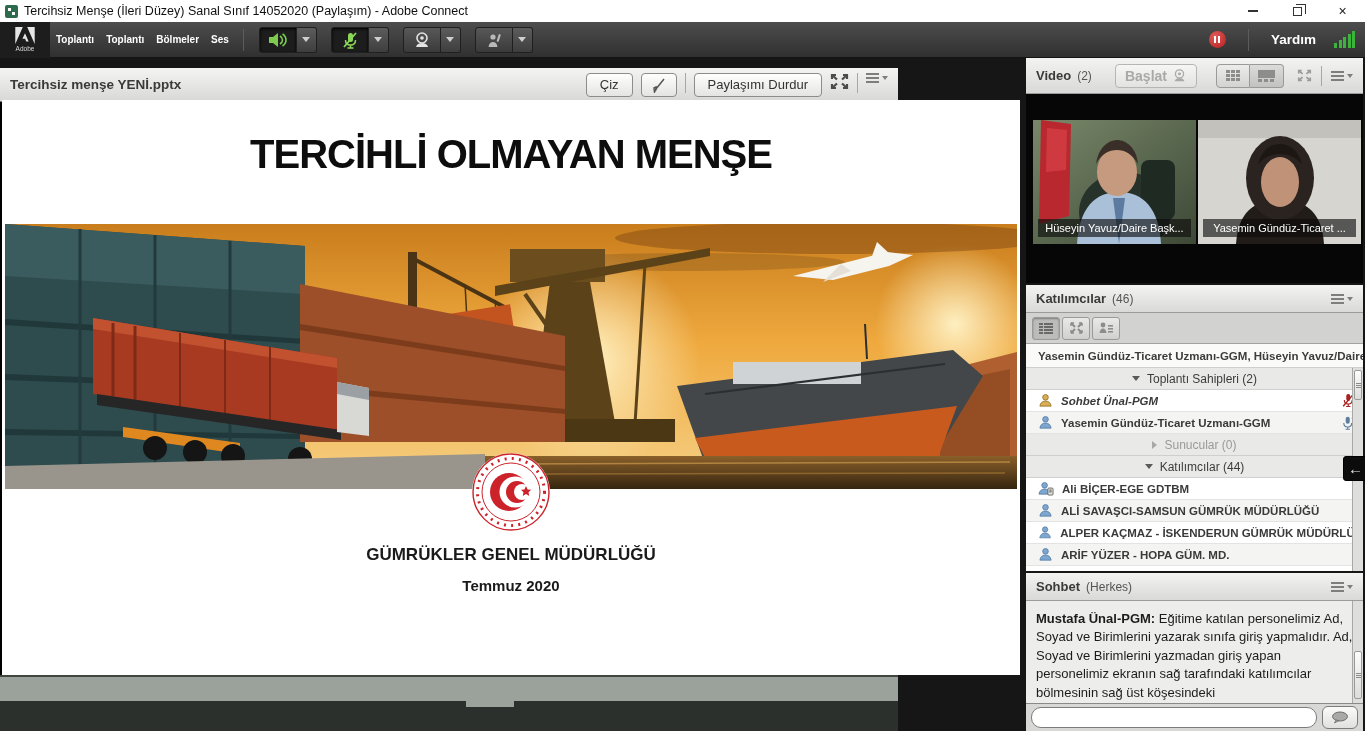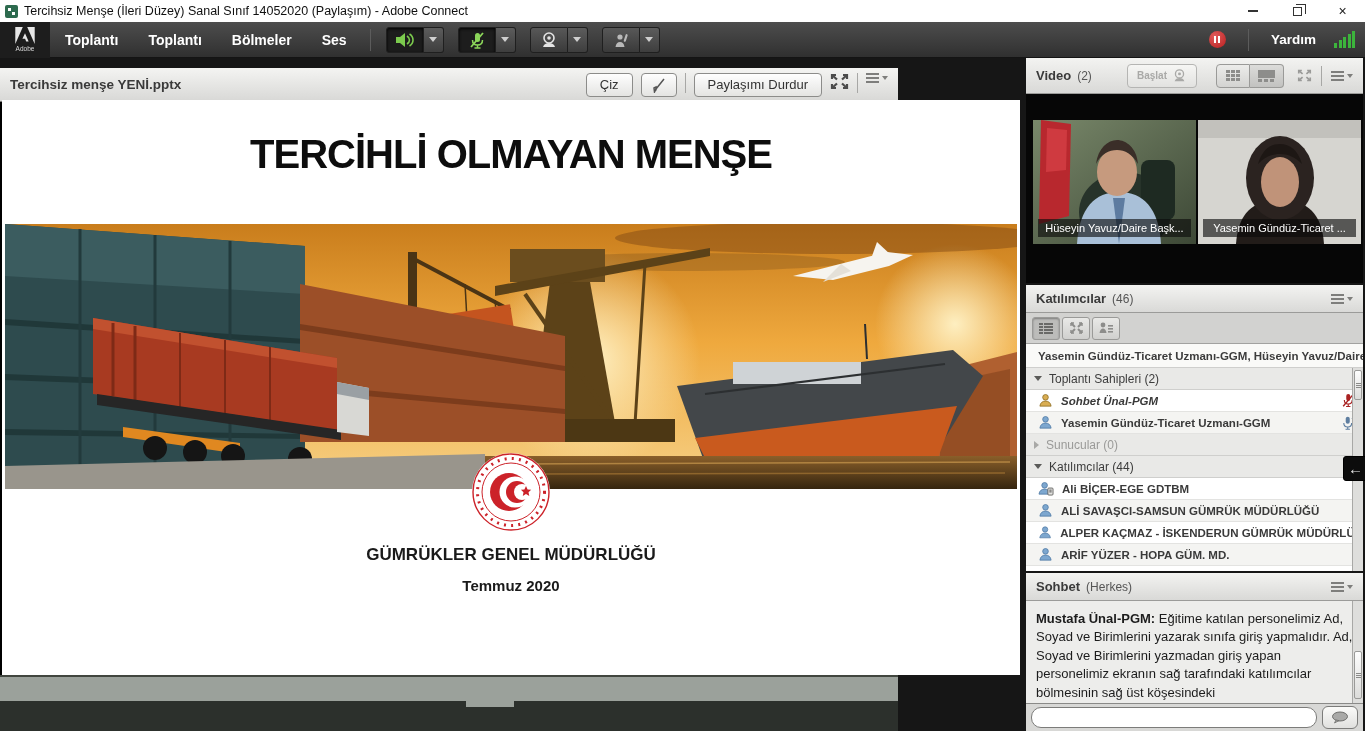--- a/index.html
+++ b/index.html
@@ -23,21 +23,21 @@
   .ico-close { font-size:14px; line-height:1; color:#222; }
 
   
   .menubar { position:absolute; top:22px; left:0; width:1365px; height:36px;
     background:linear-gradient(#4d4d4d,#303030); border-bottom:1px solid #141414;
     display:flex; align-items:center; color:#fff; }
   .brand { width:50px; height:36px; background:#1d1d1d; display:flex; flex-direction:column;
     align-items:center; justify-content:center; }
   .brand svg { width:22px; height:17px; }
   .brand-name { font-size:6.5px; color:#ddd; margin-top:1px; }
-  .menu-item { font-size:14px; font-weight:bold; padding:0 15px; height:36px; display:flex; align-items:center; }
+  .menu-item { font-size:10px; font-weight:bold; padding:0 6px; height:36px; display:flex; align-items:center; }
   .vsep { width:1px; height:22px; background:#5c5c5c; margin:0 8px; }
   .btn-group { display:flex; margin:0 7px; }
   .abtn { width:38px; height:26px; border:1px solid #1f1f1f; border-radius:3px 0 0 3px;
     display:flex; align-items:center; justify-content:center; background:linear-gradient(#585858,#3a3a3a); }
   .abtn.active { background:#1d1d1d; box-shadow:inset 0 1px 3px #000; }
   .acaret { width:20px; height:26px; border:1px solid #1f1f1f; border-left:none; border-radius:0 3px 3px 0;
     background:linear-gradient(#5c5c5c,#3e3e3e); display:flex; align-items:center; justify-content:center; }
   .caret { width:0; height:0; border-left:4px solid transparent; border-right:4px solid transparent;
     border-top:5px solid #cfcfcf; }
   .mb-right { margin-left:auto; display:flex; align-items:center; }
@@ -85,21 +85,21 @@
   .pod-h { height:28px; background:linear-gradient(#f3f3f1,#d9d9d7); border-bottom:1px solid #9b9b99;
     display:flex; align-items:center; padding:0 10px; font-size:13px; font-weight:bold; color:#3a3a3a; }
   .pod-count { font-weight:normal; color:#555; font-size:12px; margin-left:6px; }
   .pod-h .right { margin-left:auto; display:flex; align-items:center; }
 
   
   .video-pod { top:0; height:225px; }
   .video-pod .pod-h { height:36px; }
   .video-content { position:absolute; top:36px; left:0; right:0; bottom:0; background:#060606; }
   .vbtn { height:24px; padding:0 9px; border:1px solid #b5b5b3; border-radius:4px;
-    background:linear-gradient(#f6f6f4,#e2e2e0); color:#a9a9a7; font-size:10px; font-weight:bold;
+    background:linear-gradient(#f6f6f4,#e2e2e0); color:#a9a9a7; font-size:14px; font-weight:bold;
     display:flex; align-items:center; gap:5px; }
   .toggle-group { display:flex; margin-left:10px; }
   .tbtn { width:34px; height:24px; border:1px solid #9a9a98; background:linear-gradient(#ececea,#d3d3d1);
     display:flex; align-items:center; justify-content:center; }
   .tbtn.first { border-radius:4px 0 0 4px; }
   .tbtn.second { border-radius:0 4px 4px 0; border-left:none; background:linear-gradient(#dcdcda,#c2c2c0); }
   .grid-ico { width:15px; height:11px;
     background:linear-gradient(#8d8d8b,#8d8d8b) 0 0/4px 3px, linear-gradient(#8d8d8b,#8d8d8b) 5px 0/4px 3px,
       linear-gradient(#8d8d8b,#8d8d8b) 10px 0/4px 3px, linear-gradient(#8d8d8b,#8d8d8b) 0 4px/4px 3px,
       linear-gradient(#8d8d8b,#8d8d8b) 5px 4px/4px 3px, linear-gradient(#8d8d8b,#8d8d8b) 10px 4px/4px 3px,
@@ -120,21 +120,21 @@
   .att-toolbar { position:absolute; top:28px; left:0; right:0; height:31px; background:#d2d2d0;
     border-bottom:1px solid #a2a2a0; display:flex; align-items:center; padding:0 6px; gap:2px; }
   .att-tb-btn { width:28px; height:23px; border:1px solid #9a9a98; border-radius:3px;
     background:linear-gradient(#e9e9e7,#d0d0ce); display:flex; align-items:center; justify-content:center; }
   .att-tb-btn.sel { background:#bcbcba; box-shadow:inset 0 1px 2px #00000055; }
   .speaker-row { position:absolute; top:59px; left:0; right:0; height:24px; background:#fafaf8;
     border-bottom:1px solid #cfcfcd; display:flex; align-items:center; padding:0 6px; gap:6px;
     font-size:11.5px; font-weight:bold; color:#3c3c3c; white-space:nowrap; overflow:hidden; }
   .att-list { position:absolute; top:83px; left:0; right:0; bottom:0; background:#fff; }
   .grp-row { height:22px; background:#e9e9e7; border-bottom:1px solid #cfcfcd; display:flex;
-    align-items:center; padding:0 8px; gap:7px; font-size:12px; color:#3c3c3c; }
+    align-items:center; padding:0 8px; gap:7px; font-size:12px; color:#3c3c3c;justify-content:center; }
   .grp-row.dim { color:#9a9a98; }
   .tri-d { width:0; height:0; border-left:4.5px solid transparent; border-right:4.5px solid transparent;
     border-top:5.5px solid #5a5a58; }
   .tri-r { width:0; height:0; border-top:4.5px solid transparent; border-bottom:4.5px solid transparent;
     border-left:5.5px solid #a8a8a6; }
   .att-row { height:22px; border-bottom:1px solid #e3e3e1; display:flex; align-items:center;
     padding:0 8px 0 12px; gap:8px; font-size:11.5px; font-weight:bold; color:#3a3a3a; background:#fff; }
   .att-row.alt { background:#f4f4f2; }
   .att-row .nm { white-space:nowrap; overflow:hidden; }
   .att-row .right-ico { margin-left:auto; display:flex; }

